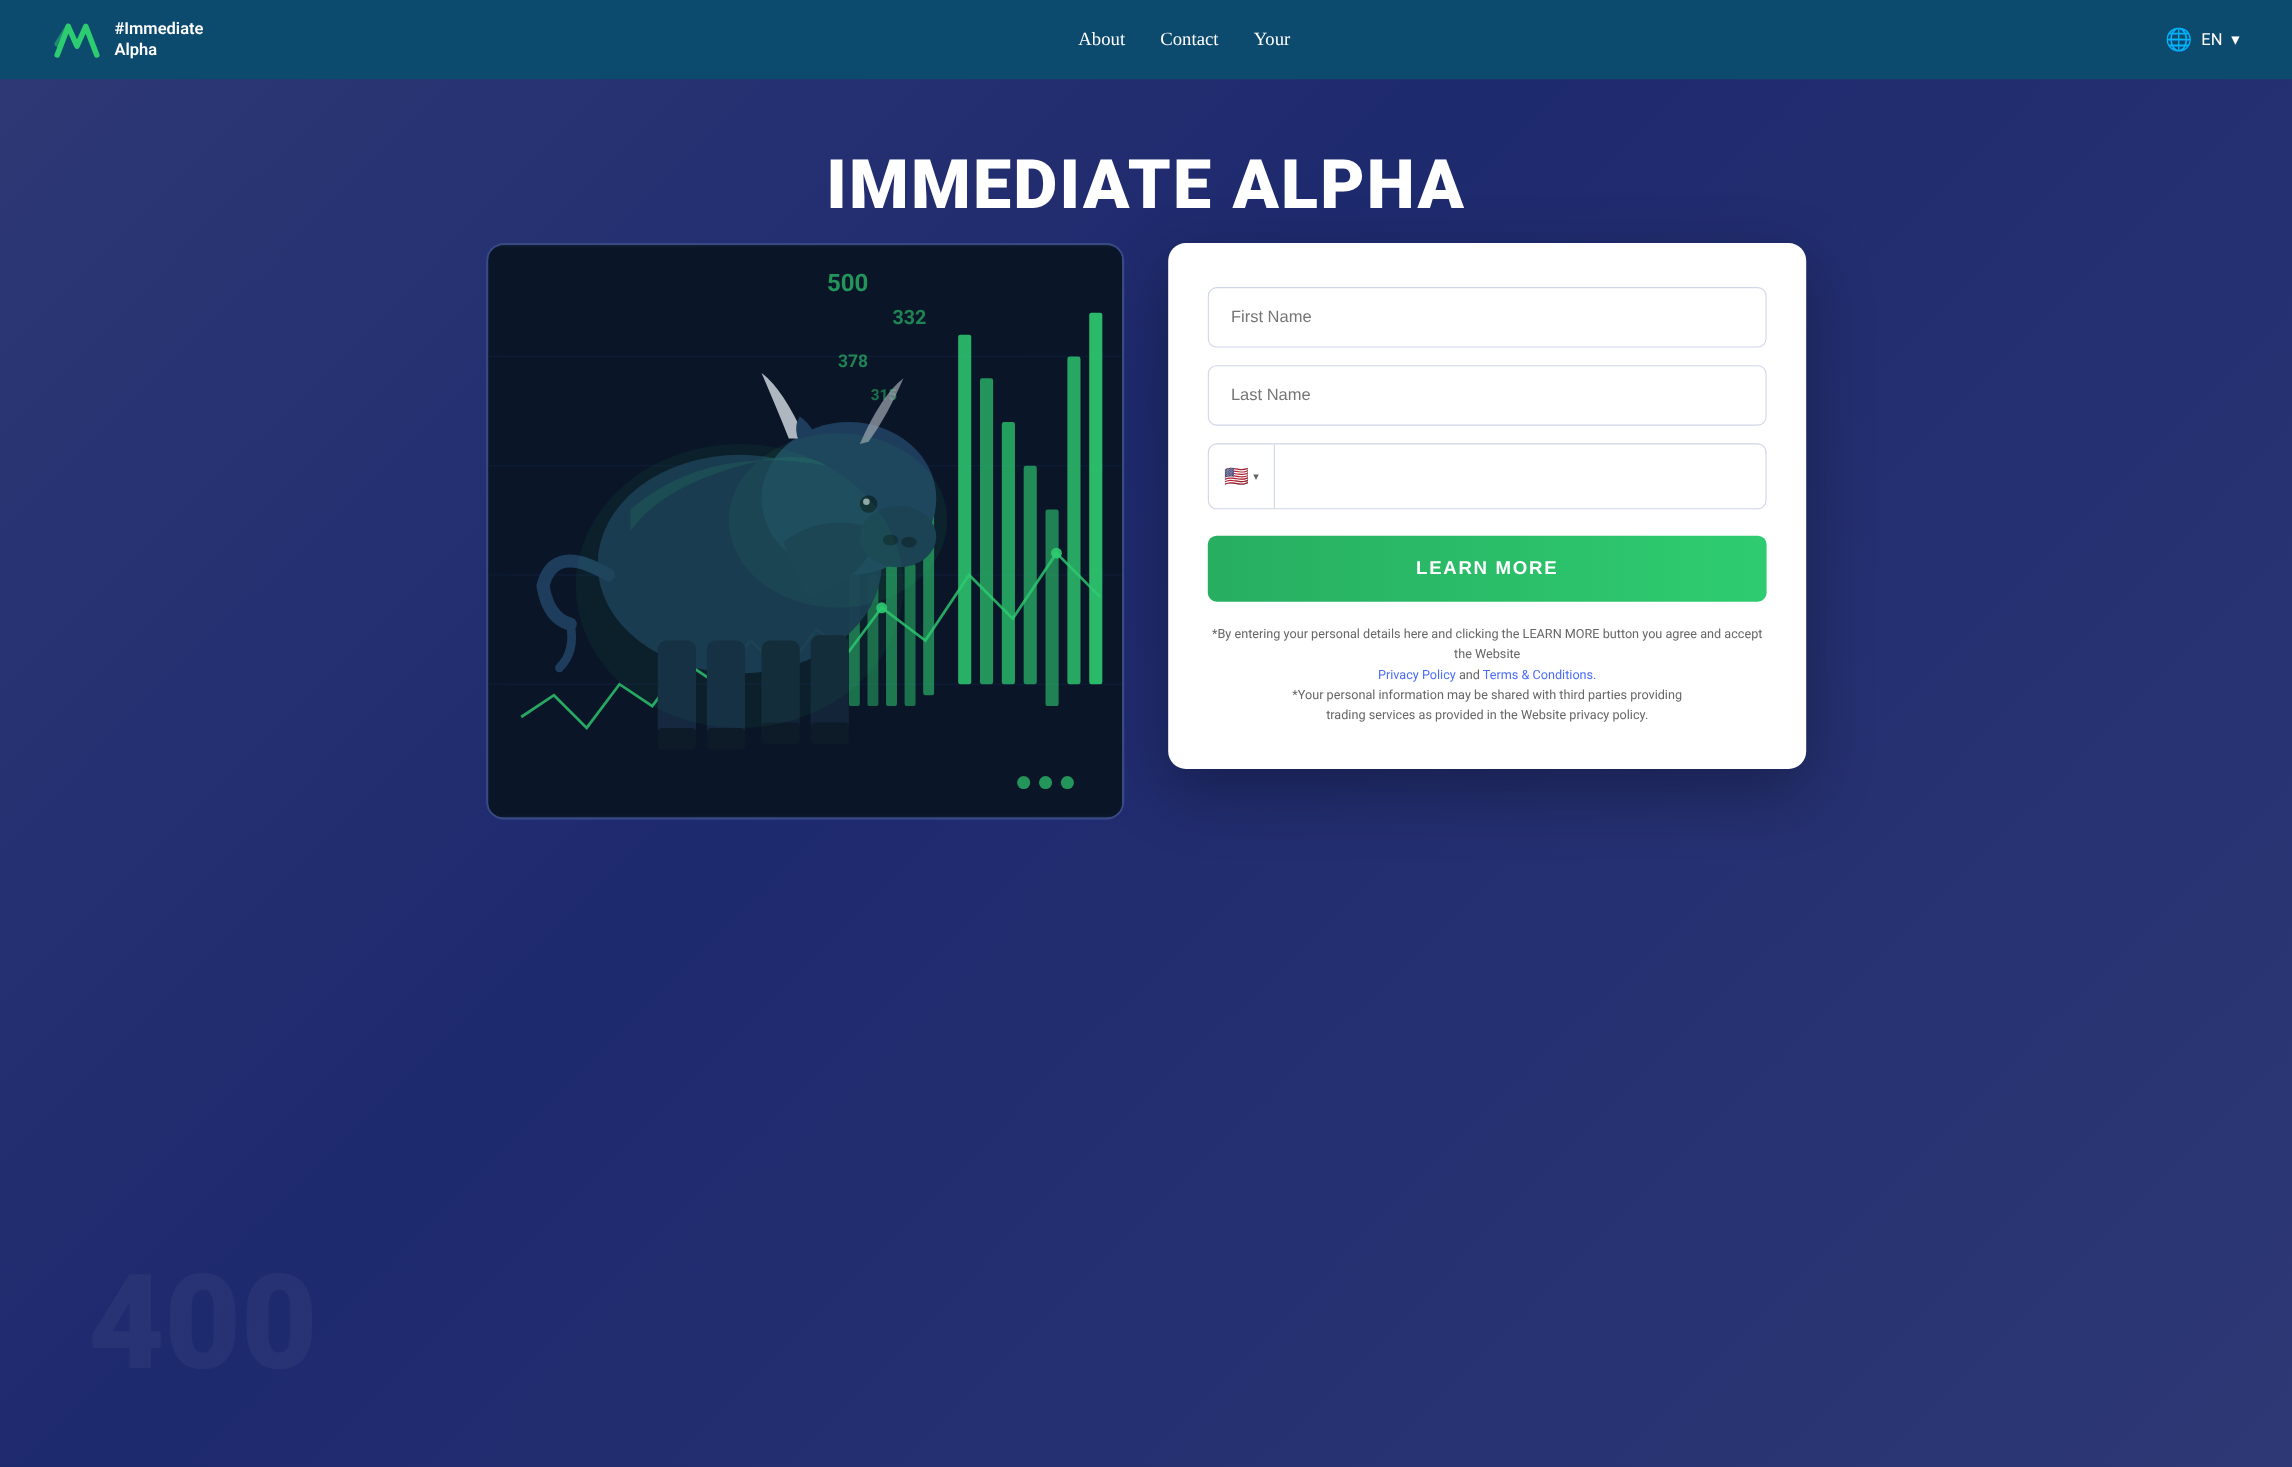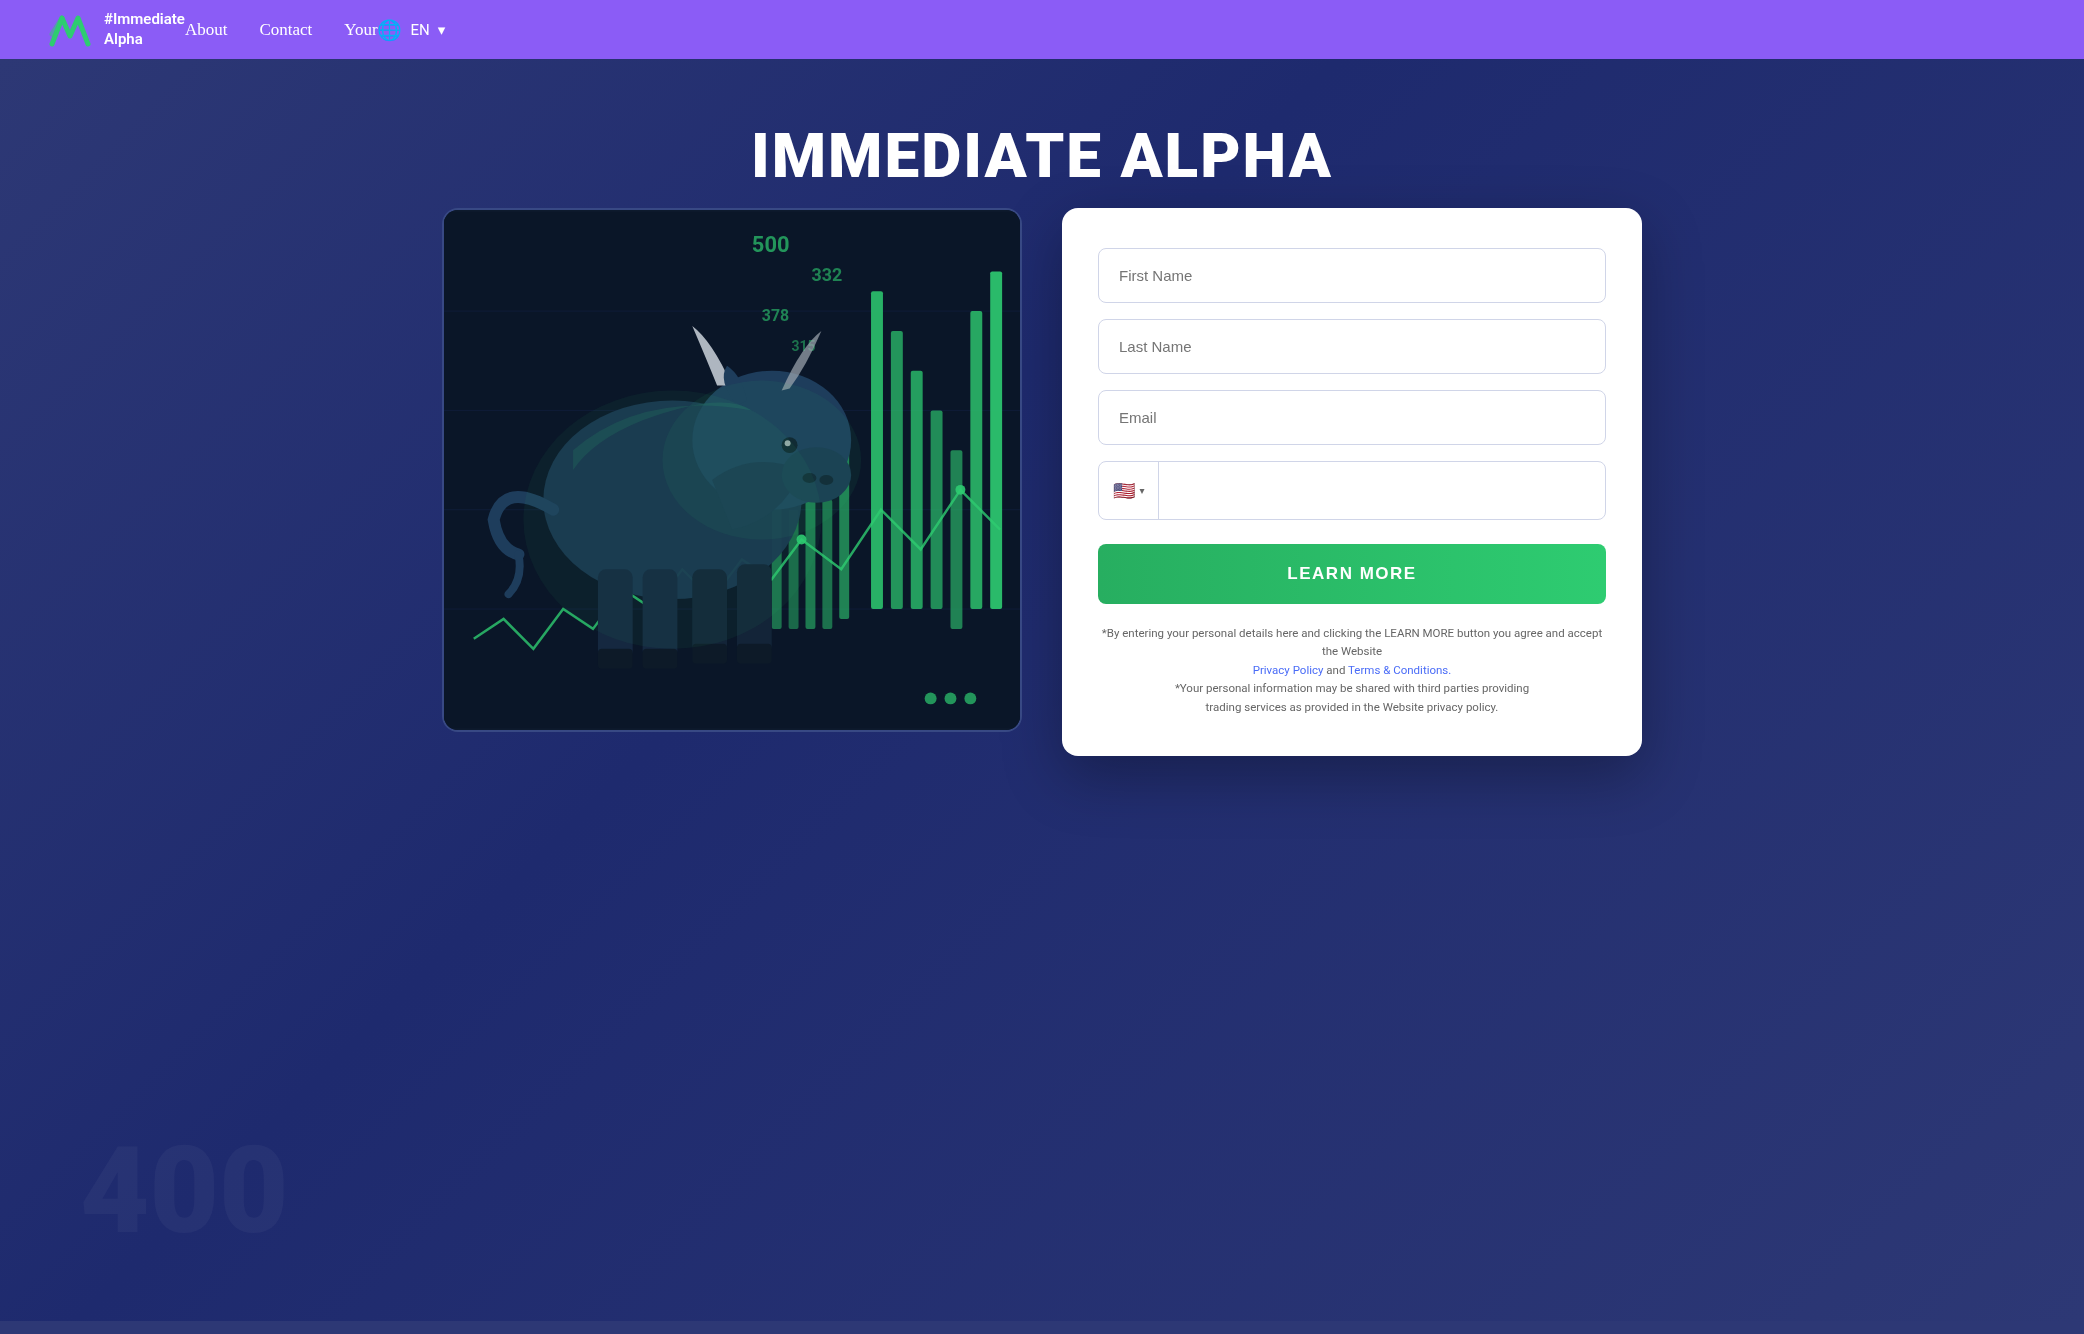--- a/index.html
+++ b/index.html
@@ -5,25 +5,26 @@
     * { margin: 0; padding: 0; box-sizing: border-box; }
     body {
       font-family: -apple-system, BlinkMacSystemFont, 'Segoe UI', Roboto, sans-serif;
       background: #2d3875;
       min-height: 100vh;
       overflow-x: hidden;
     }
 
     
     nav {
-      background: #8b5cf6;
-      display: flex;
-      align-items: center;
+      background: #0c4a6e;
+      display: flex;
+      align-items: center;
+      justify-content: space-between;
       padding: 0 48px;
-      height: 59px;
+      height: 72px;
       position: relative;
       z-index: 10;
     }
     .nav-logo {
       display: flex;
       align-items: center;
       gap: 12px;
     }
     .logo-icon {
       width: 44px;
@@ -335,23 +336,20 @@
     <div class="form-card">
 
       <div class="form-group">
         <input class="form-input" type="text" placeholder="First Name" style="">
       </div>
 
       <div class="form-group">
         <input class="form-input" type="text" placeholder="Last Name" style="">
       </div>
 
-      <div class="form-group">
-        <input class="form-input" type="email" placeholder="Email" style="">
-      </div>
 
       <div class="form-group">
         <div class="phone-group">
           <div class="phone-flag">
             <span>🇺🇸</span>
             <span class="phone-flag-arrow">▾</span>
           </div>
         </div>
       </div>
 

